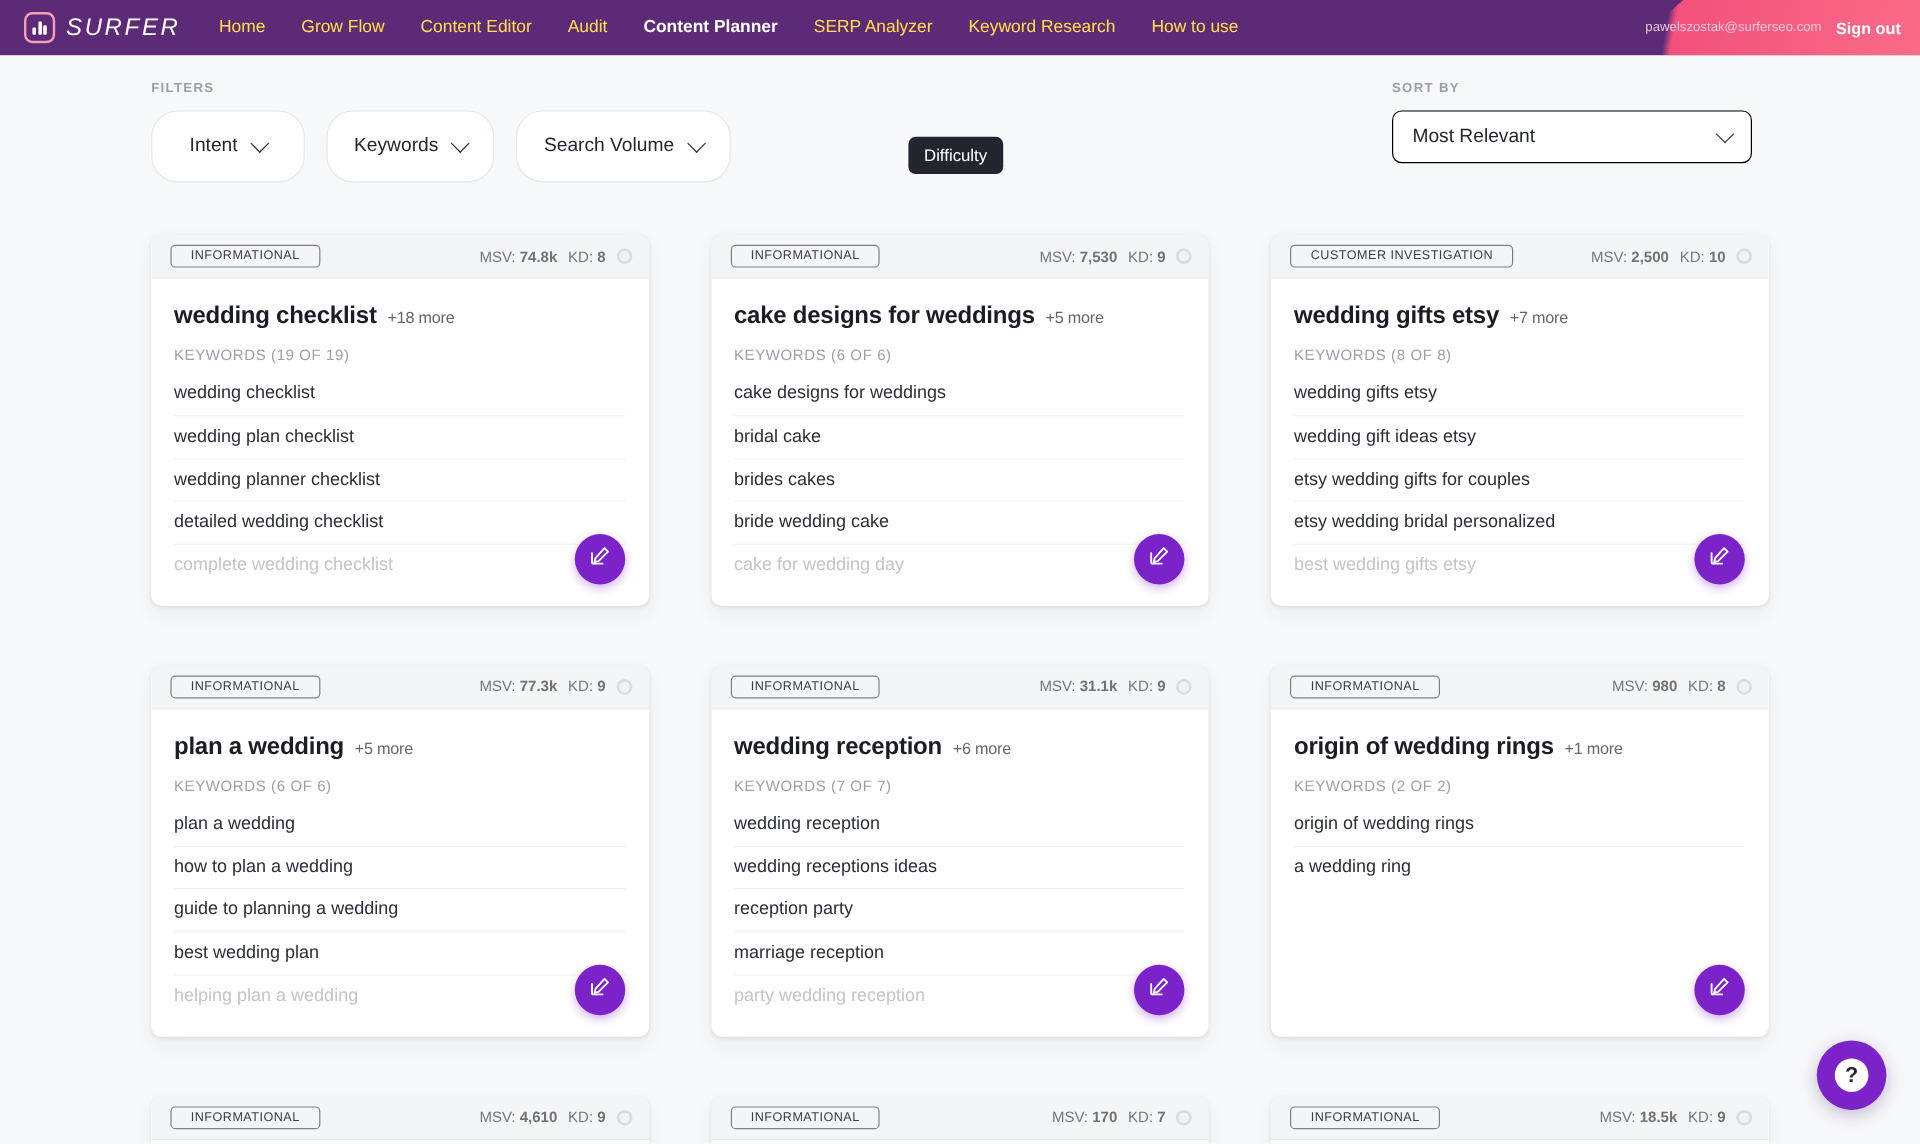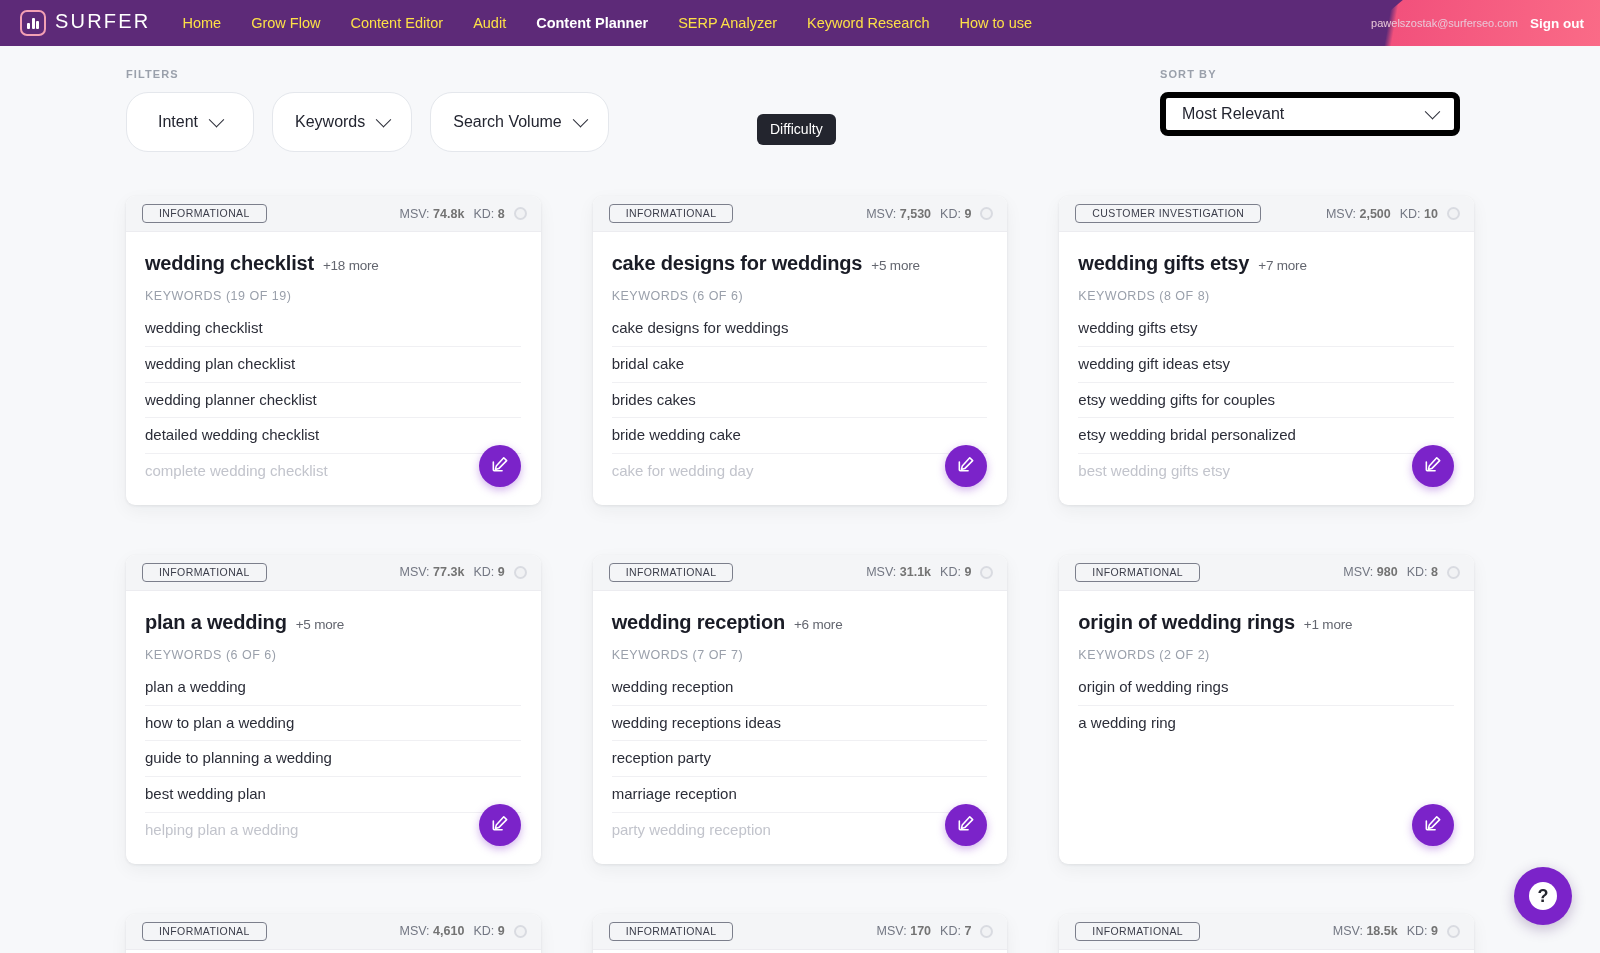--- a/index.html
+++ b/index.html
@@ -26,23 +26,25 @@
     content: "";
     position: absolute;
     top: 0; right: 0;
     width: 340px; height: 100%;
     background: linear-gradient(100deg, rgba(93,42,120,0) 0%, rgba(93,42,120,0) 38%, #f2517c 40%, #fa6b87 100%);
     clip-path: polygon(42% 0, 100% 0, 100% 100%, 26% 100%);
     pointer-events: none;
   }
   .brand {
     display: flex;
+    align-items: center;
     gap: 9px;
     margin-right: 32px;
     z-index: 2;
+    font-style: italic;
   }
   .brand-mark {
     width: 26px; height: 26px;
     border-radius: 7px;
     border: 2px solid #f3a0b4;
     display: flex;
     align-items: flex-end;
     justify-content: center;
     gap: 1.5px;
     padding-bottom: 5px;
@@ -104,21 +106,21 @@
     justify-content: center;
     gap: 13px;
     font-size: 16px;
     color: #232530;
     cursor: pointer;
   }
   .sortcol { width: 300px; }
   .select-box {
     height: 44px;
     border-radius: 8px;
-    border: 6px solid #000000;
+    border: 1px solid #000000;
     background: #ffffff;
     display: flex;
     align-items: center;
     justify-content: space-between;
     padding: 0 16px;
     font-size: 16px;
     color: #232530;
     cursor: pointer;
   }
   .chev {

